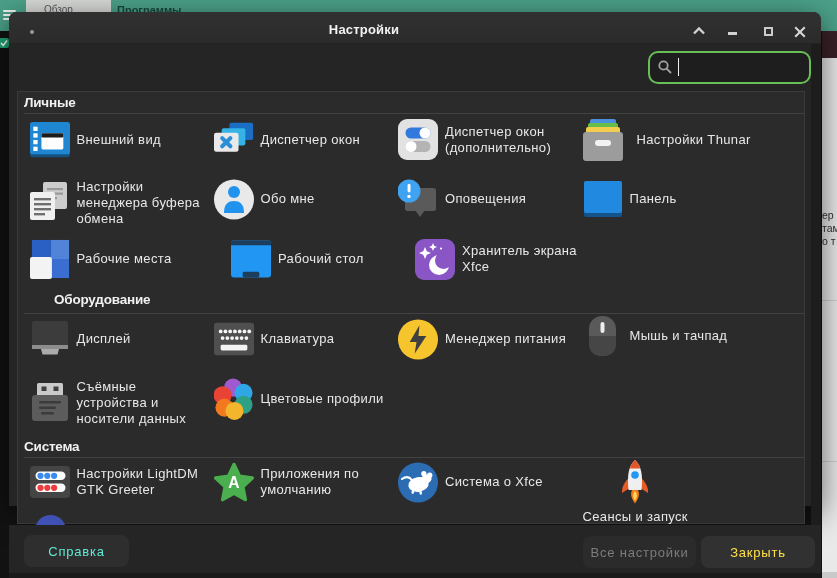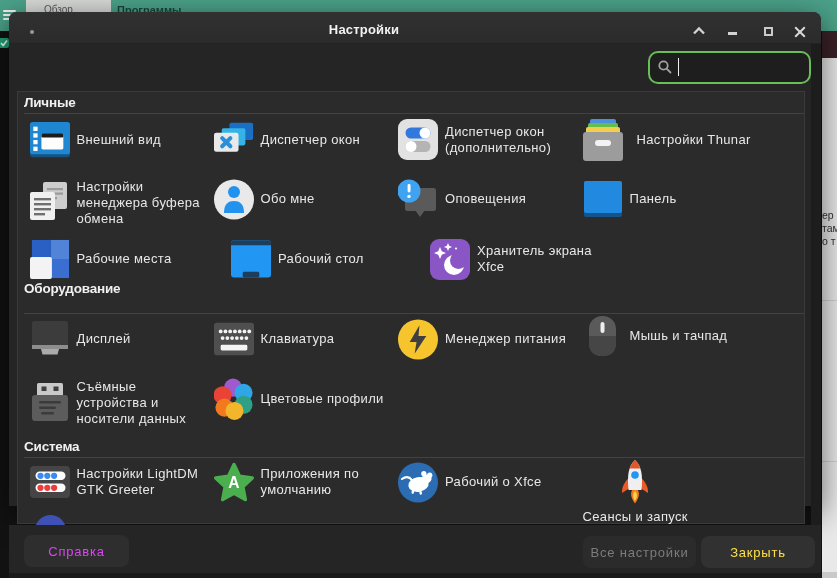--- a/index.html
+++ b/index.html
@@ -28,21 +28,21 @@
           border:2px solid #68bf56;border-radius:10px;}
   
   #frame{left:8px;top:79px;width:786px;height:431px;border:1px solid #3a3a3b;background:#2b2b2c;}
   .sect{left:15px;color:#f1f1f1;font-weight:bold;font-size:13.5px;letter-spacing:-.2px;}
   .sep{left:15px;width:780px;height:1px;background:#424243;}
   .item{display:flex;align-items:center;gap:7px;}
   .item .ic{width:40px;height:40px;flex:0 0 40px;position:relative;display:flex;align-items:center;justify-content:center;}
   .item .lb{color:#e8e8e8;font-size:13px;line-height:16px;white-space:nowrap;letter-spacing:.35px;}
   
   #btnbar{left:0;top:513px;width:812px;height:53px;background:#252526;}
-  .btn{position:absolute;border-radius:8px;background:#2e2e2f;color:#d946ef;
+  .btn{position:absolute;border-radius:8px;background:#2e2e2f;color:#5eead4;
        font-size:13px;letter-spacing:.8px;text-align:center;line-height:34px;height:32px;}
   #winbottom{left:0;top:561px;width:812px;height:5px;background:#1a1a1a;}
 </style>
 </head>
 <body>
 
   <div class="abs" id="tealbar"></div>
   <div class="abs" id="tab"></div>
   <div class="abs" id="tealtext">Программы</div>
   <div class="abs" style="left:44px;top:4px;color:#5a5a5a;font-size:10px;">Обзор</div>
@@ -83,21 +83,21 @@
         <circle cx="6.5" cy="6.5" r="4.2" fill="none" stroke="#a2a2a2" stroke-width="1.8"></circle>
         <path d="M9.8 9.8 L13.5 13.5" stroke="#a2a2a2" stroke-width="1.8" stroke-linecap="round"></path>
       </svg>
       <div class="abs" style="left:28px;top:5px;width:1px;height:18px;background:#f0f0f0;"></div>
     </div>
 
     <div class="abs" id="frame"></div>
 
     <div class="abs sect" style="top:83px;">Личные</div>
     <div class="abs sep" style="top:101px;"></div>
-    <div class="abs sect" style="top:269px;">Оборудование</div>
+    <div class="abs sect" style="top:280px;margin-left:30px;">Оборудование</div>
     <div class="abs sep" style="top:301px;"></div>
     <div class="abs sect" style="top:426.5px;">Система</div>
     <div class="abs sep" style="top:445px;"></div>
 
     <div class="abs item" style="left:20.5px;top:107.5px;">
       <div class="ic">
         <svg width="42" height="38" viewBox="0 0 42 38">
         <rect x="0" y="0" width="42" height="37" rx="3" fill="#17527f"></rect>
         <rect x="0" y="0" width="42" height="34" rx="3" fill="#1f86d2"></rect>
         <rect x="3.5" y="5" width="4.5" height="4.5" fill="#fff"></rect>
@@ -208,21 +208,21 @@
     <div class="abs item" style="left:222px;top:227px;">
       <div class="ic">
         <svg width="41" height="38" viewBox="0 0 41 38">
         <rect x="0" y="0" width="41" height="38" rx="2.5" fill="#2196f3"></rect>
         <path d="M0 2.5 Q0 0 2.5 0 L38.5 0 Q41 0 41 2.5 L41 5 L0 5 Z" fill="#1d3d5c"></path>
         <rect x="12" y="32" width="17" height="6" rx="1.5" fill="#1d3d5c"></rect>
       </svg>
       </div>
       <div class="lb">Рабочий стол</div>
     </div>
-    <div class="abs item" style="left:389px;top:227px;padding-left:32px;">
+    <div class="abs item" style="left:374px;top:227px;padding-left:32px;">
       <div class="ic">
         <svg width="40" height="41" viewBox="0 0 40 41">
         <rect x="0" y="0" width="40" height="41" rx="9" fill="#8a55c4"></rect>
         <circle cx="24" cy="26" r="10" fill="#fff"></circle>
         <circle cx="28.5" cy="21.5" r="8.5" fill="#8a55c4"></circle>
         <path d="M10 8 L11.8 12.2 L16 14 L11.8 15.8 L10 20 L8.2 15.8 L4 14 L8.2 12.2 Z" fill="#fff"></path>
         <path d="M18 4 L19.2 6.8 L22 8 L19.2 9.2 L18 12 L16.8 9.2 L14 8 L16.8 6.8 Z" fill="#fff"></path>
         <circle cx="26" cy="9.5" r="1.1" fill="#fff"></circle>
       </svg>
       </div>
@@ -340,21 +340,21 @@
         <circle cx="20.5" cy="20.5" r="20.5" fill="#2b6cb3"></circle>
         <path d="M4 17 Q10 12.5 14.5 18" stroke="#fff" stroke-width="2" fill="none" stroke-linecap="round"></path>
         <ellipse cx="21" cy="22.5" rx="10.5" ry="7.5" fill="#fff" transform="rotate(-10 21 22.5)"></ellipse>
         <ellipse cx="29" cy="17" rx="5.5" ry="4.5" fill="#fff" transform="rotate(-18 29 17)"></ellipse>
         <circle cx="26.5" cy="11.5" r="2.7" fill="#fff"></circle>
         <circle cx="32.5" cy="13" r="2.7" fill="#fff"></circle>
         <rect x="14" y="28" width="2.5" height="4" rx="1.2" fill="#fff" transform="rotate(15 15 30)"></rect>
         <rect x="22" y="29" width="2.5" height="4" rx="1.2" fill="#fff" transform="rotate(-10 23 31)"></rect>
       </svg>
       </div>
-      <div class="lb">Рабочий о Xfce</div>
+      <div class="lb">Система о Xfce</div>
     </div>
     <div class="abs item" style="left:573.5px;top:450px;flex-direction:column;">
       <div class="ic">
         <svg width="30" height="46" viewBox="0 0 30 46">
         <path d="M15 28 C10 31.5 9.5 37 15 44.5 C20.5 37 20 31.5 15 28 Z" fill="#f07d1e"></path>
         <path d="M15 32 C12.6 34.5 12.4 38 15 41.8 C17.6 38 17.4 34.5 15 32 Z" fill="#ffd34d"></path>
         <path d="M9.5 18 C4.5 23 1.5 28.5 2 34 L10.5 28.5 Z" fill="#e85c28"></path>
         <path d="M20.5 18 C25.5 23 28.5 28.5 28 34 L19.5 28.5 Z" fill="#e85c28"></path>
         <path d="M15 1 C8.5 7 7 16 8.5 31 L21.5 31 C23 16 21.5 7 15 1 Z" fill="#efefef"></path>
         <path d="M15 1 C12 3.8 10.5 6.6 9.8 9.5 L20.2 9.5 C19.5 6.6 18 3.8 15 1 Z" fill="#e2572a"></path>

